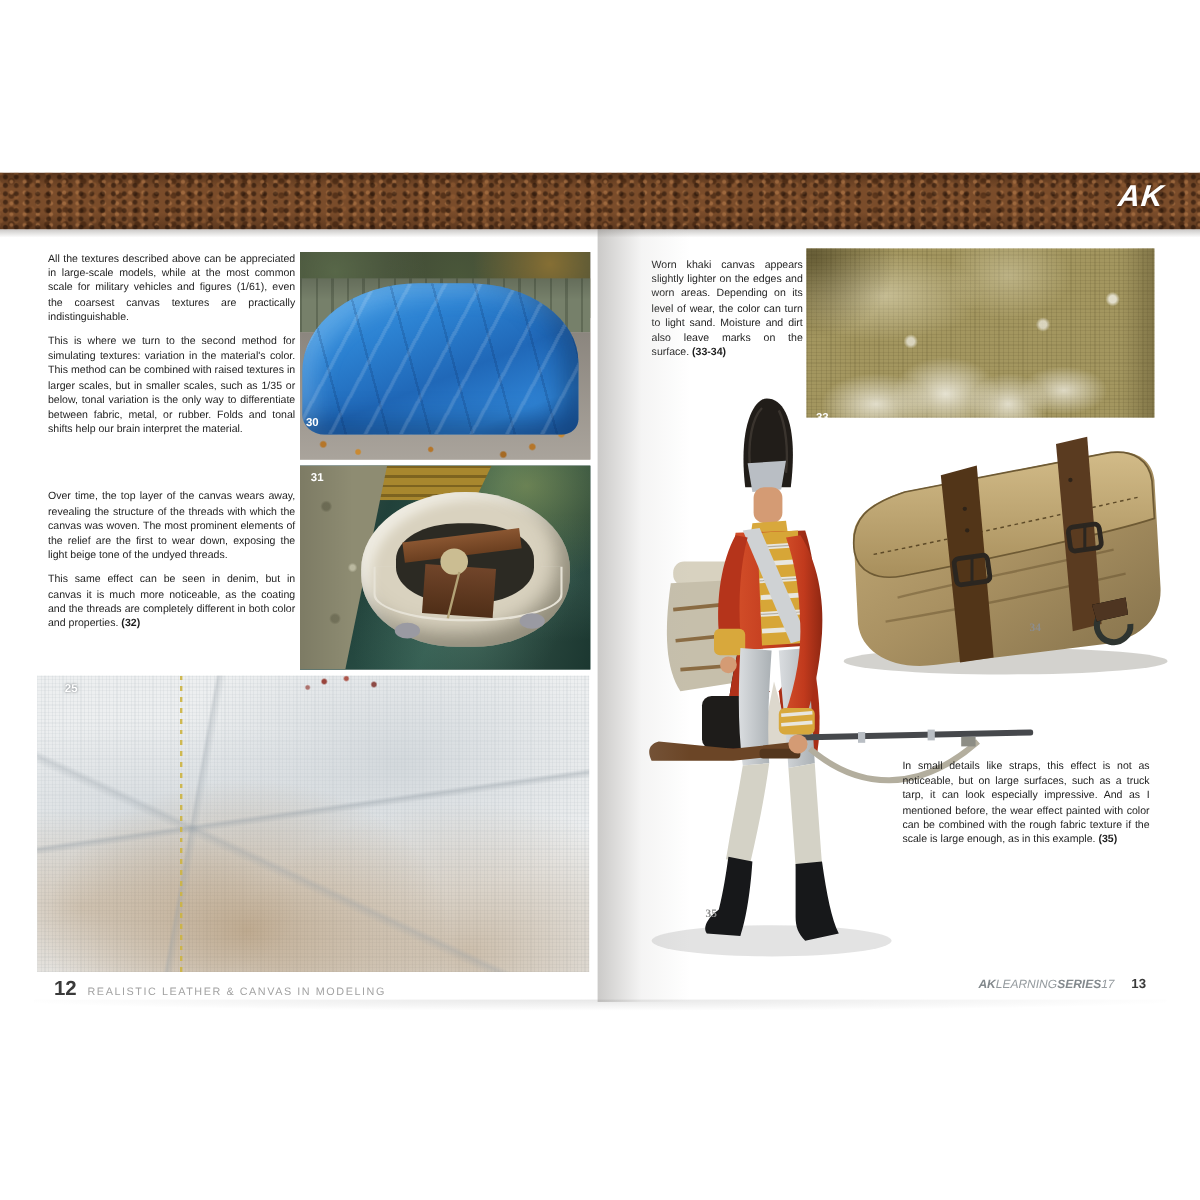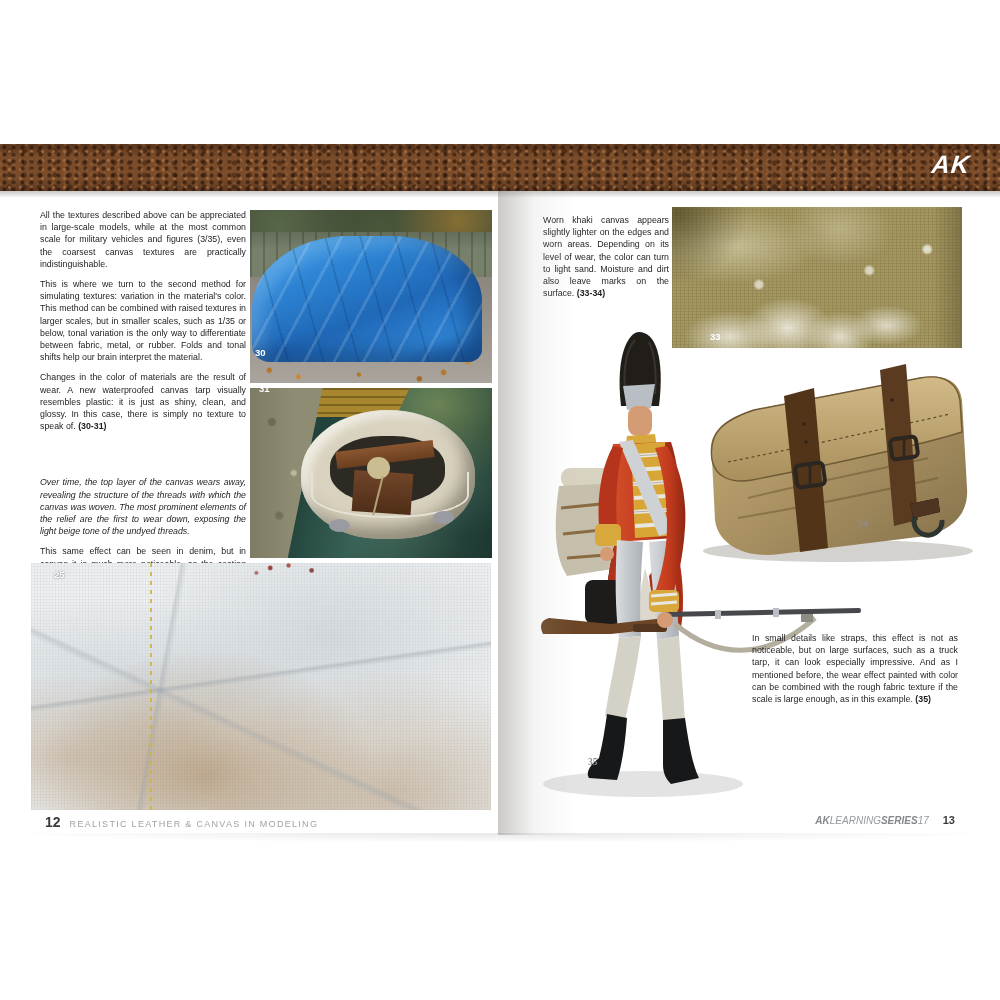--- a/index.html
+++ b/index.html
@@ -26,21 +26,21 @@
     pointer-events:none;
     background:linear-gradient(to right, rgba(125,122,118,0.40), rgba(180,178,175,0.14) 38%, rgba(255,255,255,0) 80%);}
   .bottom-shadow{position:absolute;left:28px;top:833px;width:944px;height:9px;
     background:radial-gradient(ellipse at 50% 0%, rgba(120,120,120,0.18), rgba(255,255,255,0) 75%);}
 
   
   .body-col{position:absolute;color:#1d1d1d;font-size:8.8px;line-height:12.2px;text-align:justify;}
   .body-col p{margin:0 0 8px 0;}
   .body-col p b{font-weight:bold;}
   .col-left{left:40px;top:209px;width:206px;}
-  .gap-top{margin-top:44px !important;font-style:italic;}
+  .gap-top{margin-top:44px !important;}
   .col-narrow{left:543px;top:214px;width:126px;}
   .col-right{left:752px;top:632px;width:206px;}
 
   
   .fig-label{position:absolute;font-size:9.5px;font-weight:bold;color:#ffffff;z-index:4;}
   .fig-label.gray{color:#8d8d8d;font-family:Liberation Serif, serif;}
   .fig-label.halo{text-shadow:0 0 2px rgba(90,95,100,0.9);}
 
   
   .photo{position:absolute;overflow:hidden;}
@@ -150,40 +150,39 @@
       repeating-linear-gradient(0deg, rgba(88,78,40,0.13) 0 1px, transparent 1px 3px);}
 
   
   .bag-wrap{position:absolute;left:688px;top:338px;width:290px;height:230px;}
   .soldier-wrap{position:absolute;left:515px;top:328px;width:360px;height:475px;}
   .bag-wrap svg,.soldier-wrap svg{display:block;width:100%;height:100%;}
 
   
   .footer-left{position:absolute;left:45px;top:814px;font-size:9px;color:#a2a2a2;
     letter-spacing:1.3px;}
-  .footer-left .pnum{color:#3a3a3a;font-weight:bold;font-size:14px;letter-spacing:0;margin-right:9px;}
+  .footer-left .pnum{color:#3a3a3a;font-weight:bold;font-size:17px;letter-spacing:0;margin-right:9px;}
   .footer-right{position:absolute;right:45px;top:814px;text-align:right;font-size:10px;
     font-style:italic;color:#949a9e;}
   .footer-right .bold{font-weight:bold;color:#83898d;}
   .footer-right .pnum{font-style:normal;color:#3a3a3a;font-weight:bold;font-size:11px;margin-left:14px;}
 </style>
 </head>
 <body>
 
 <div class="canvas">
 
   <div class="leather-band">
     <span class="ak-logo">AK</span>
   </div>
   <div class="band-shadow"></div>
 
   <div class="body-col col-left">
-    <p><span>All the textures described above can be appreciated in large-scale models, while at the most common scale for military vehicles and figures (3/35), even the coarsest canvas textures are practically indistinguishable.</span><b></b></p>
+    <p><span>All the textures described above can be appreciated in large-scale models, while at the most common scale for military vehicles and figures (1/61), even the coarsest canvas textures are practically indistinguishable.</span><b></b></p>
     <p><span>This is where we turn to the second method for simulating textures: variation in the material's color. This method can be combined with raised textures in larger scales, but in smaller scales, such as 1/35 or below, tonal variation is the only way to differentiate between fabric, metal, or rubber. Folds and tonal shifts help our brain interpret the material.</span><b></b></p>
-    <p><span>Changes in the color of materials are the result of wear. A new waterproofed canvas tarp visually resembles plastic: it is just as shiny, clean, and glossy. In this case, there is simply no texture to speak of. </span><b>(30-31)</b></p>
     <p class="gap-top"><span>Over time, the top layer of the canvas wears away, revealing the structure of the threads with which the canvas was woven. The most prominent elements of the relief are the first to wear down, exposing the light beige tone of the undyed threads.</span><b></b></p>
     <p><span>This same effect can be seen in denim, but in canvas it is much more noticeable, as the coating and the threads are completely different in both color and properties. </span><b>(32)</b></p>
   </div>
 
   <div class="photo photo-30">
     <div class="p30-trees"></div>
     <div class="p30-fence"></div>
     <div class="p30-ground"></div>
     <div class="p30-tarp"></div>
   </div>
@@ -197,35 +196,35 @@
       <div class="p31-ring"></div>
       <div class="p31-inner"></div>
       <div class="p31-plank"></div>
       <div class="p31-plank2"></div>
       <div class="p31-paddle"></div>
       <div class="p31-rope"></div>
       <div class="p31-cap-l"></div>
       <div class="p31-cap-r"></div>
     </div>
   </div>
-  <span class="fig-label" style="left:259px;top:383px;">31</span>
+  <span class="fig-label" style="left:259px;top:393px;">31</span>
 
   <div class="photo photo-32"></div>
   <span class="fig-label halo" style="left:54px;top:569px;">25</span>
 
   <div class="footer-left">
     <span class="pnum">12</span><span>REALISTIC LEATHER &amp; CANVAS IN MODELING</span>
   </div>
 
   <div class="body-col col-narrow">
     <p><span>Worn khaki canvas appears slightly lighter on the edges and worn areas. Depending on its level of wear, the color can turn to light sand. Moisture and dirt also leave marks on the surface. </span><b>(33-34)</b></p>
   </div>
 
   <div class="photo photo-33"></div>
-  <span class="fig-label" style="left:680px;top:331px;margin-left:30px;">33</span>
+  <span class="fig-label" style="left:680px;top:343px;">33</span>
 
   <div class="bag-wrap">
     <svg viewBox="0 0 290 230">
       <defs>
         <linearGradient id="bagBody" x1="0" y1="0" x2="1" y2="1">
           <stop offset="0" stop-color="#c6ae7a"></stop>
             <stop offset="0.5" stop-color="#a99162"></stop>
             <stop offset="1" stop-color="#83704a"></stop>
         </linearGradient>
         <linearGradient id="bagFlap" x1="0" y1="0" x2="0" y2="1">

